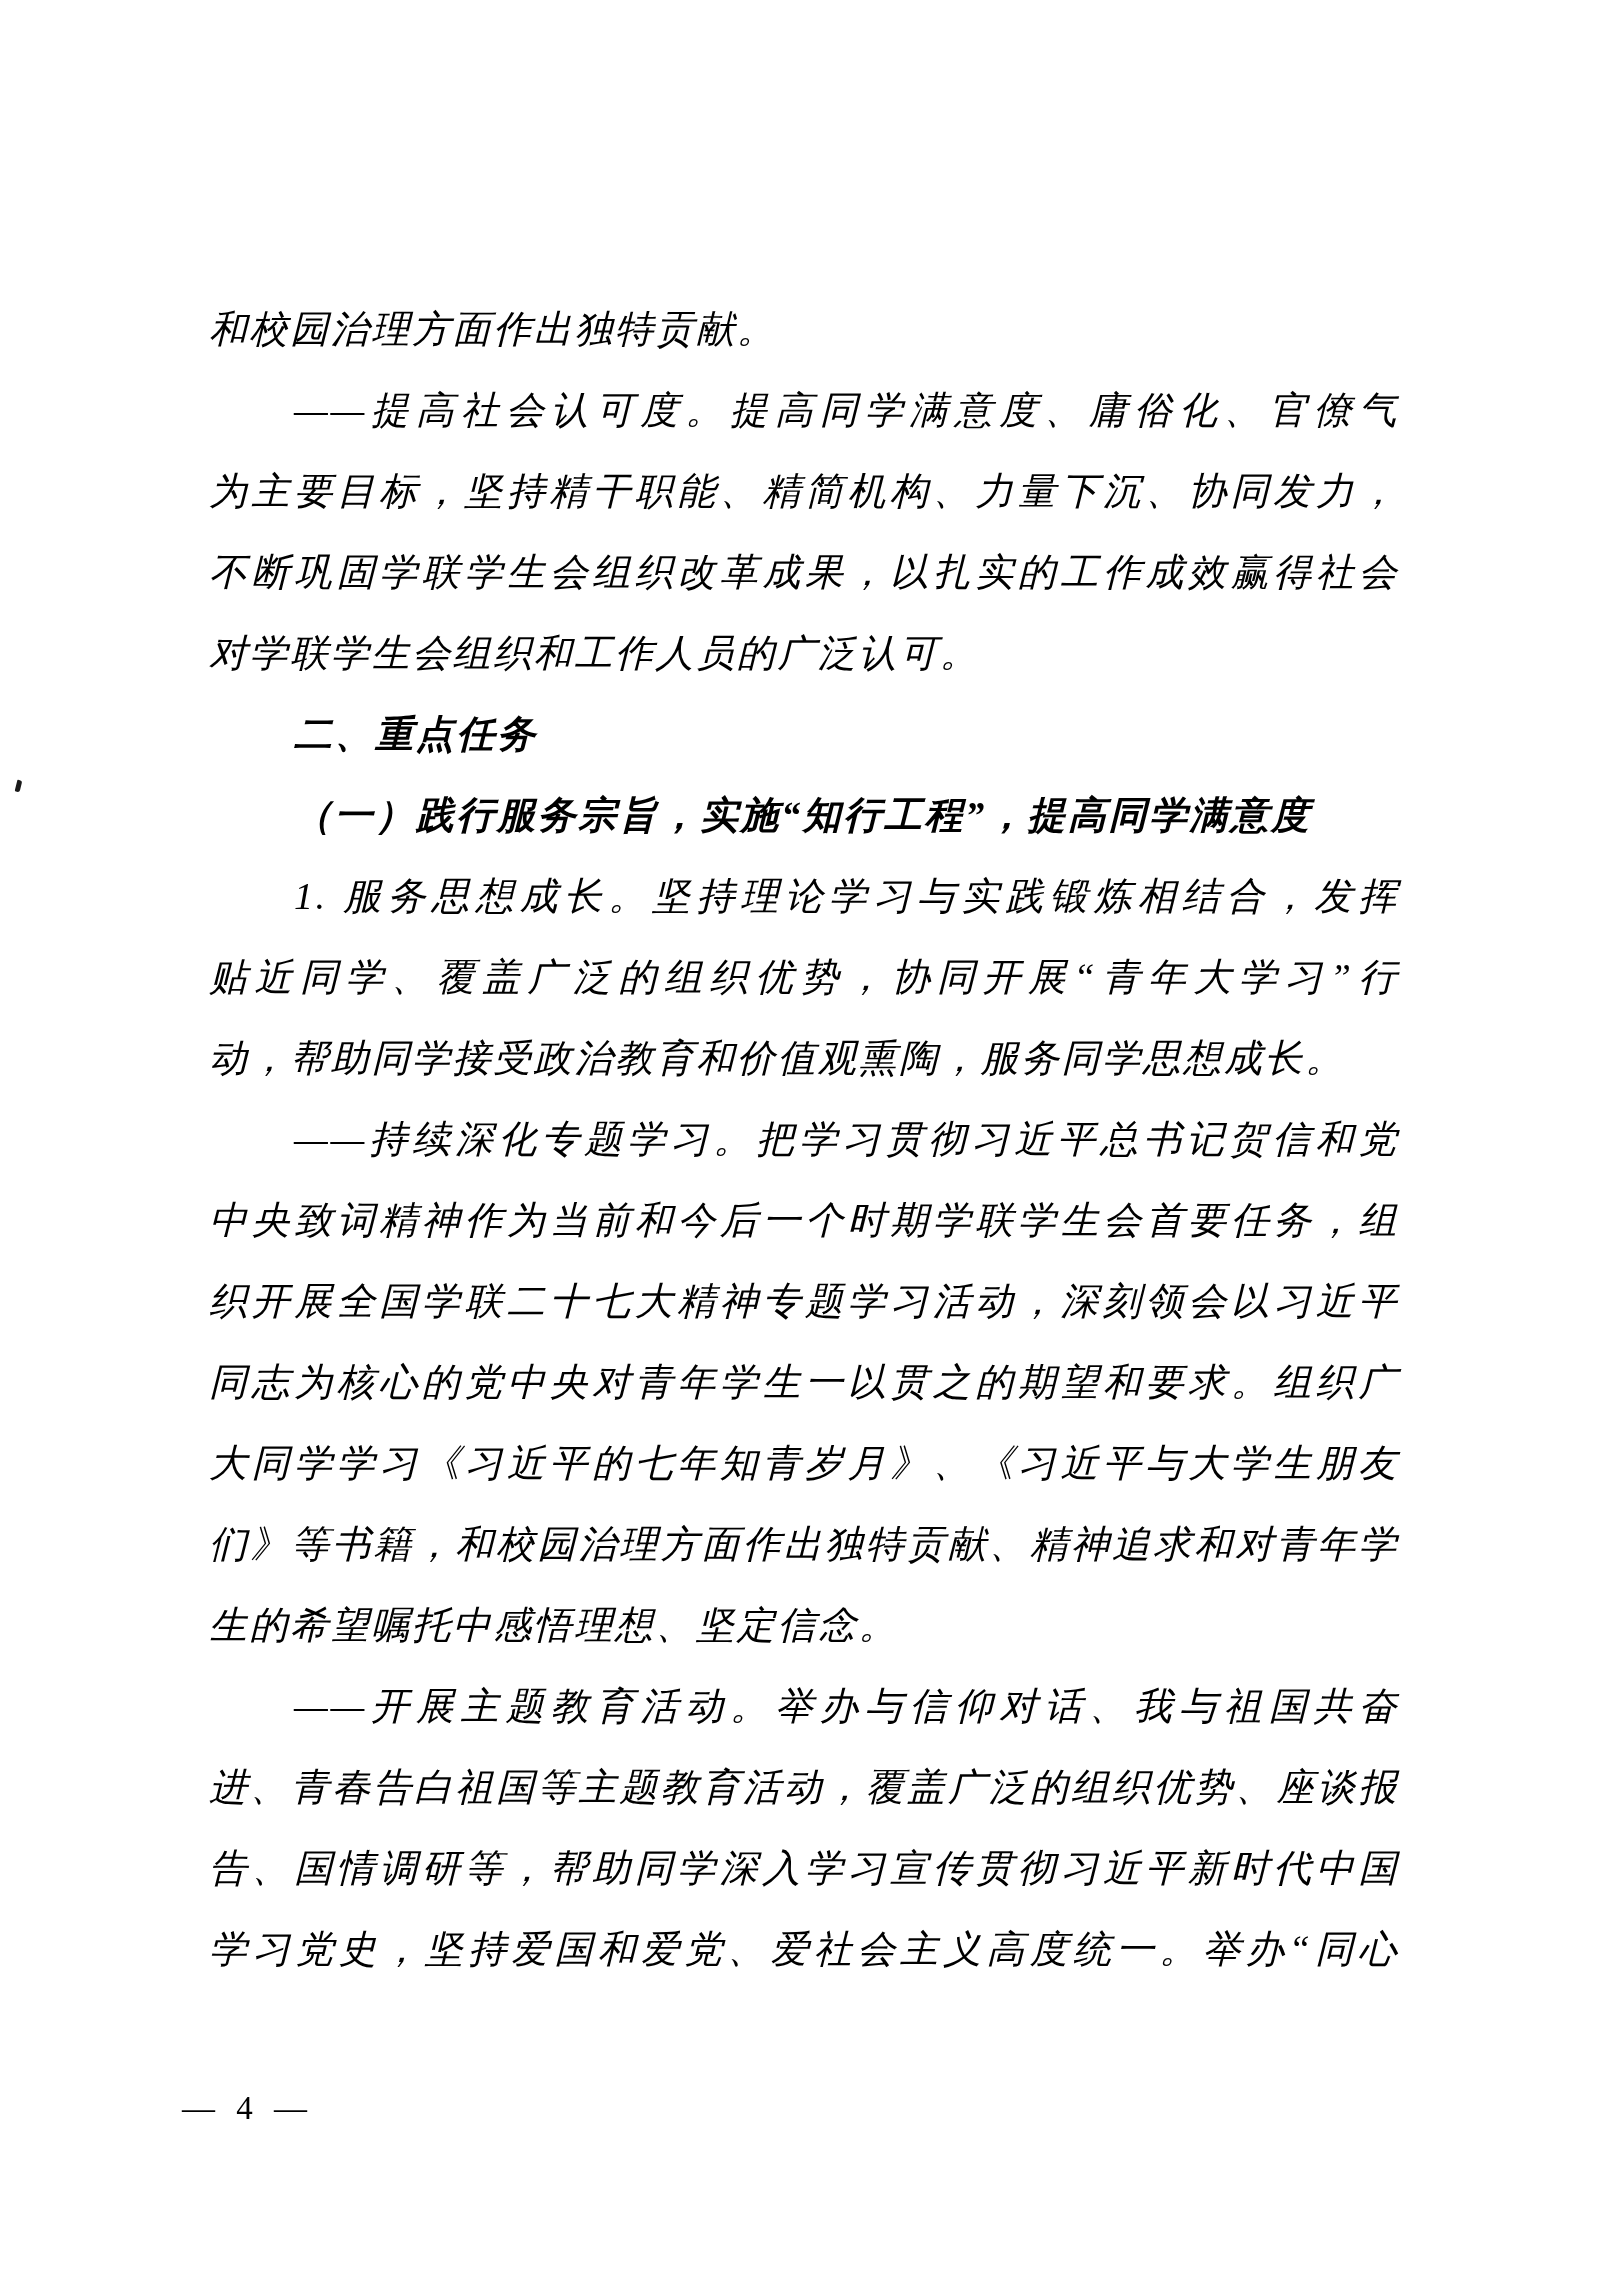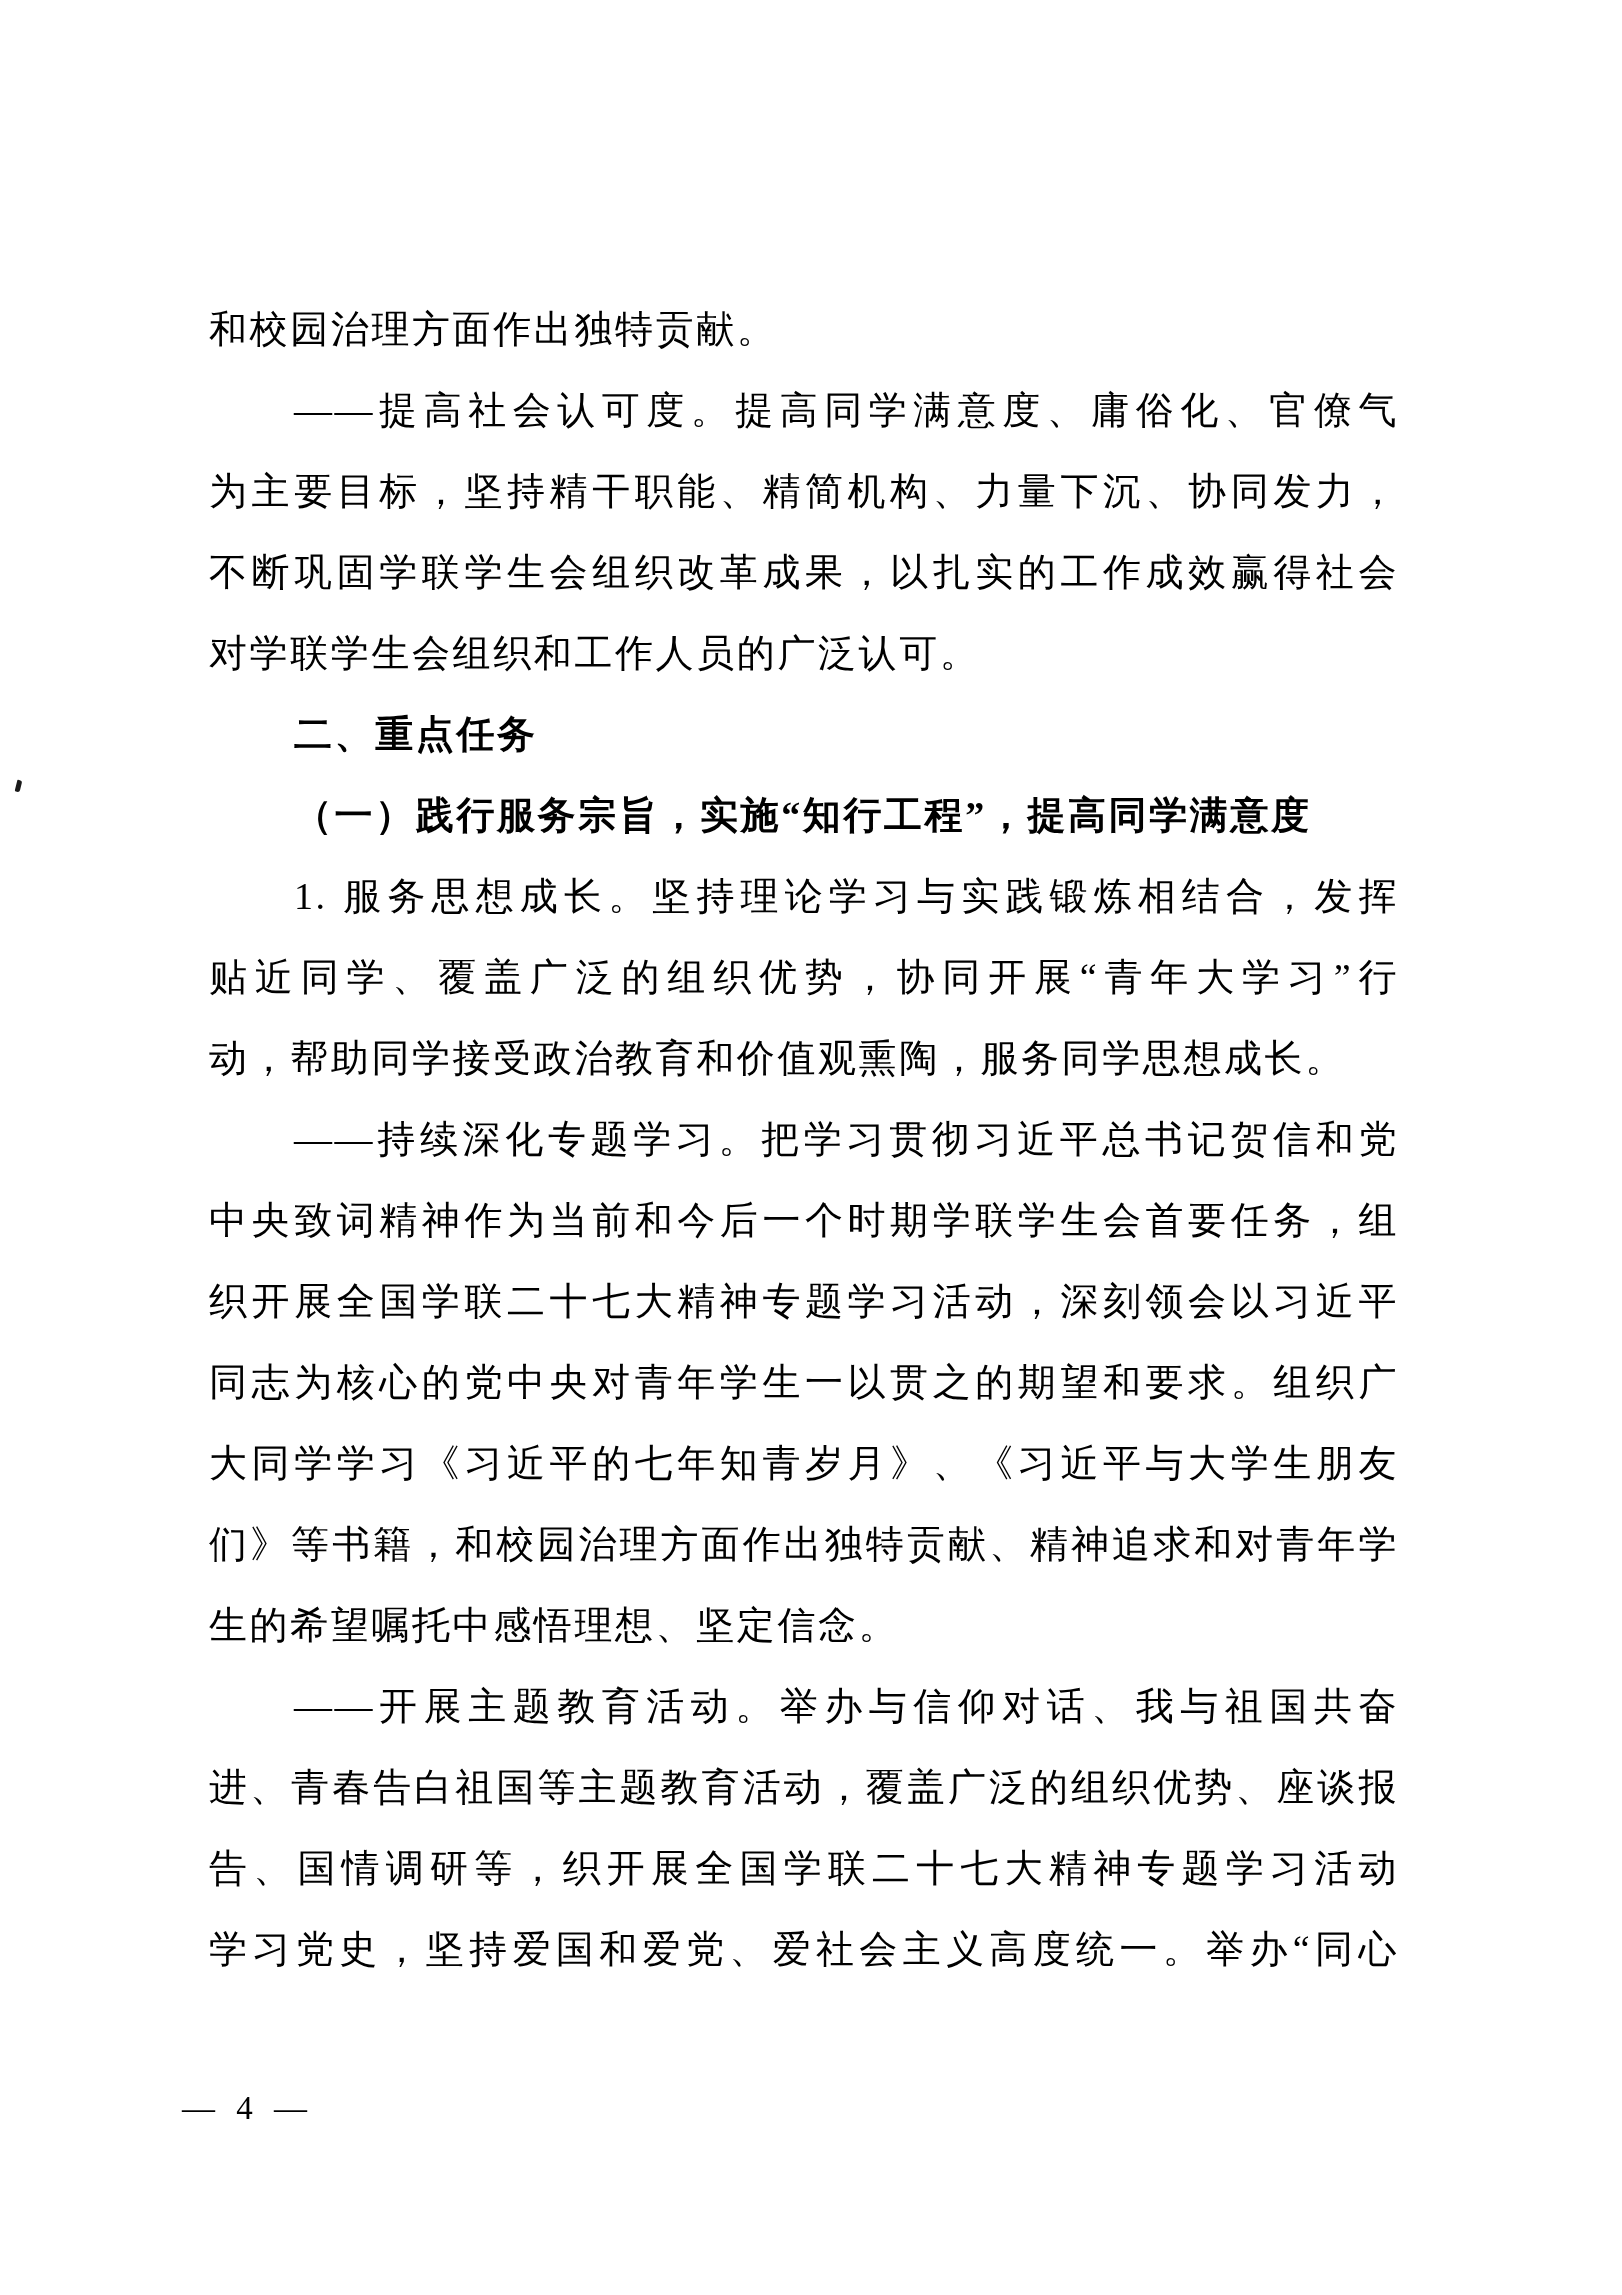--- a/index.html
+++ b/index.html
@@ -23,20 +23,21 @@
     top: 289px;
     width: 1190px;
     font-size: 38px;
     line-height: 81px;
     letter-spacing: 2.6px;
   }
   .line {
     text-align: justify;
     text-align-last: left;
     white-space: pre-wrap;
+    font-style: italic;
   }
   .line.fill {
     text-align-last: justify;
   }
   .line.indent {
     padding-left: 85px;
   }
   .line.heading1,
   .line.heading2 {
     font-weight: bold;
@@ -81,18 +82,18 @@
       <div class="line body">动，帮助同学接受政治教育和价值观熏陶，服务同学思想成长。</div>
       <div class="line body fill indent">——持续深化专题学习。把学习贯彻习近平总书记贺信和党</div>
       <div class="line body fill">中央致词精神作为当前和今后一个时期学联学生会首要任务，组</div>
       <div class="line body fill">织开展全国学联二十七大精神专题学习活动，深刻领会以习近平</div>
       <div class="line body fill">同志为核心的党中央对青年学生一以贯之的期望和要求。组织广</div>
       <div class="line body fill">大同学学习《习近平的七年知青岁月》、《习近平与大学生朋友</div>
       <div class="line body fill">们》等书籍，和校园治理方面作出独特贡献、精神追求和对青年学</div>
       <div class="line body">生的希望嘱托中感悟理想、坚定信念。</div>
       <div class="line body fill indent">——开展主题教育活动。举办与信仰对话、我与祖国共奋</div>
       <div class="line body fill">进、青春告白祖国等主题教育活动，覆盖广泛的组织优势、座谈报</div>
-      <div class="line body fill">告、国情调研等，织开展全国学联二十七大精神专题学习活动</div>
+      <div class="line body fill">告、国情调研等，帮助同学深入学习宣传贯彻习近平新时代中国</div>
       <div class="line body fill">学习党史，坚持爱国和爱党、爱社会主义高度统一。举办“同心</div>
     </div>
   <div class="page-number">— 4 —</div>
 </div>
 
 
 </body></html>

